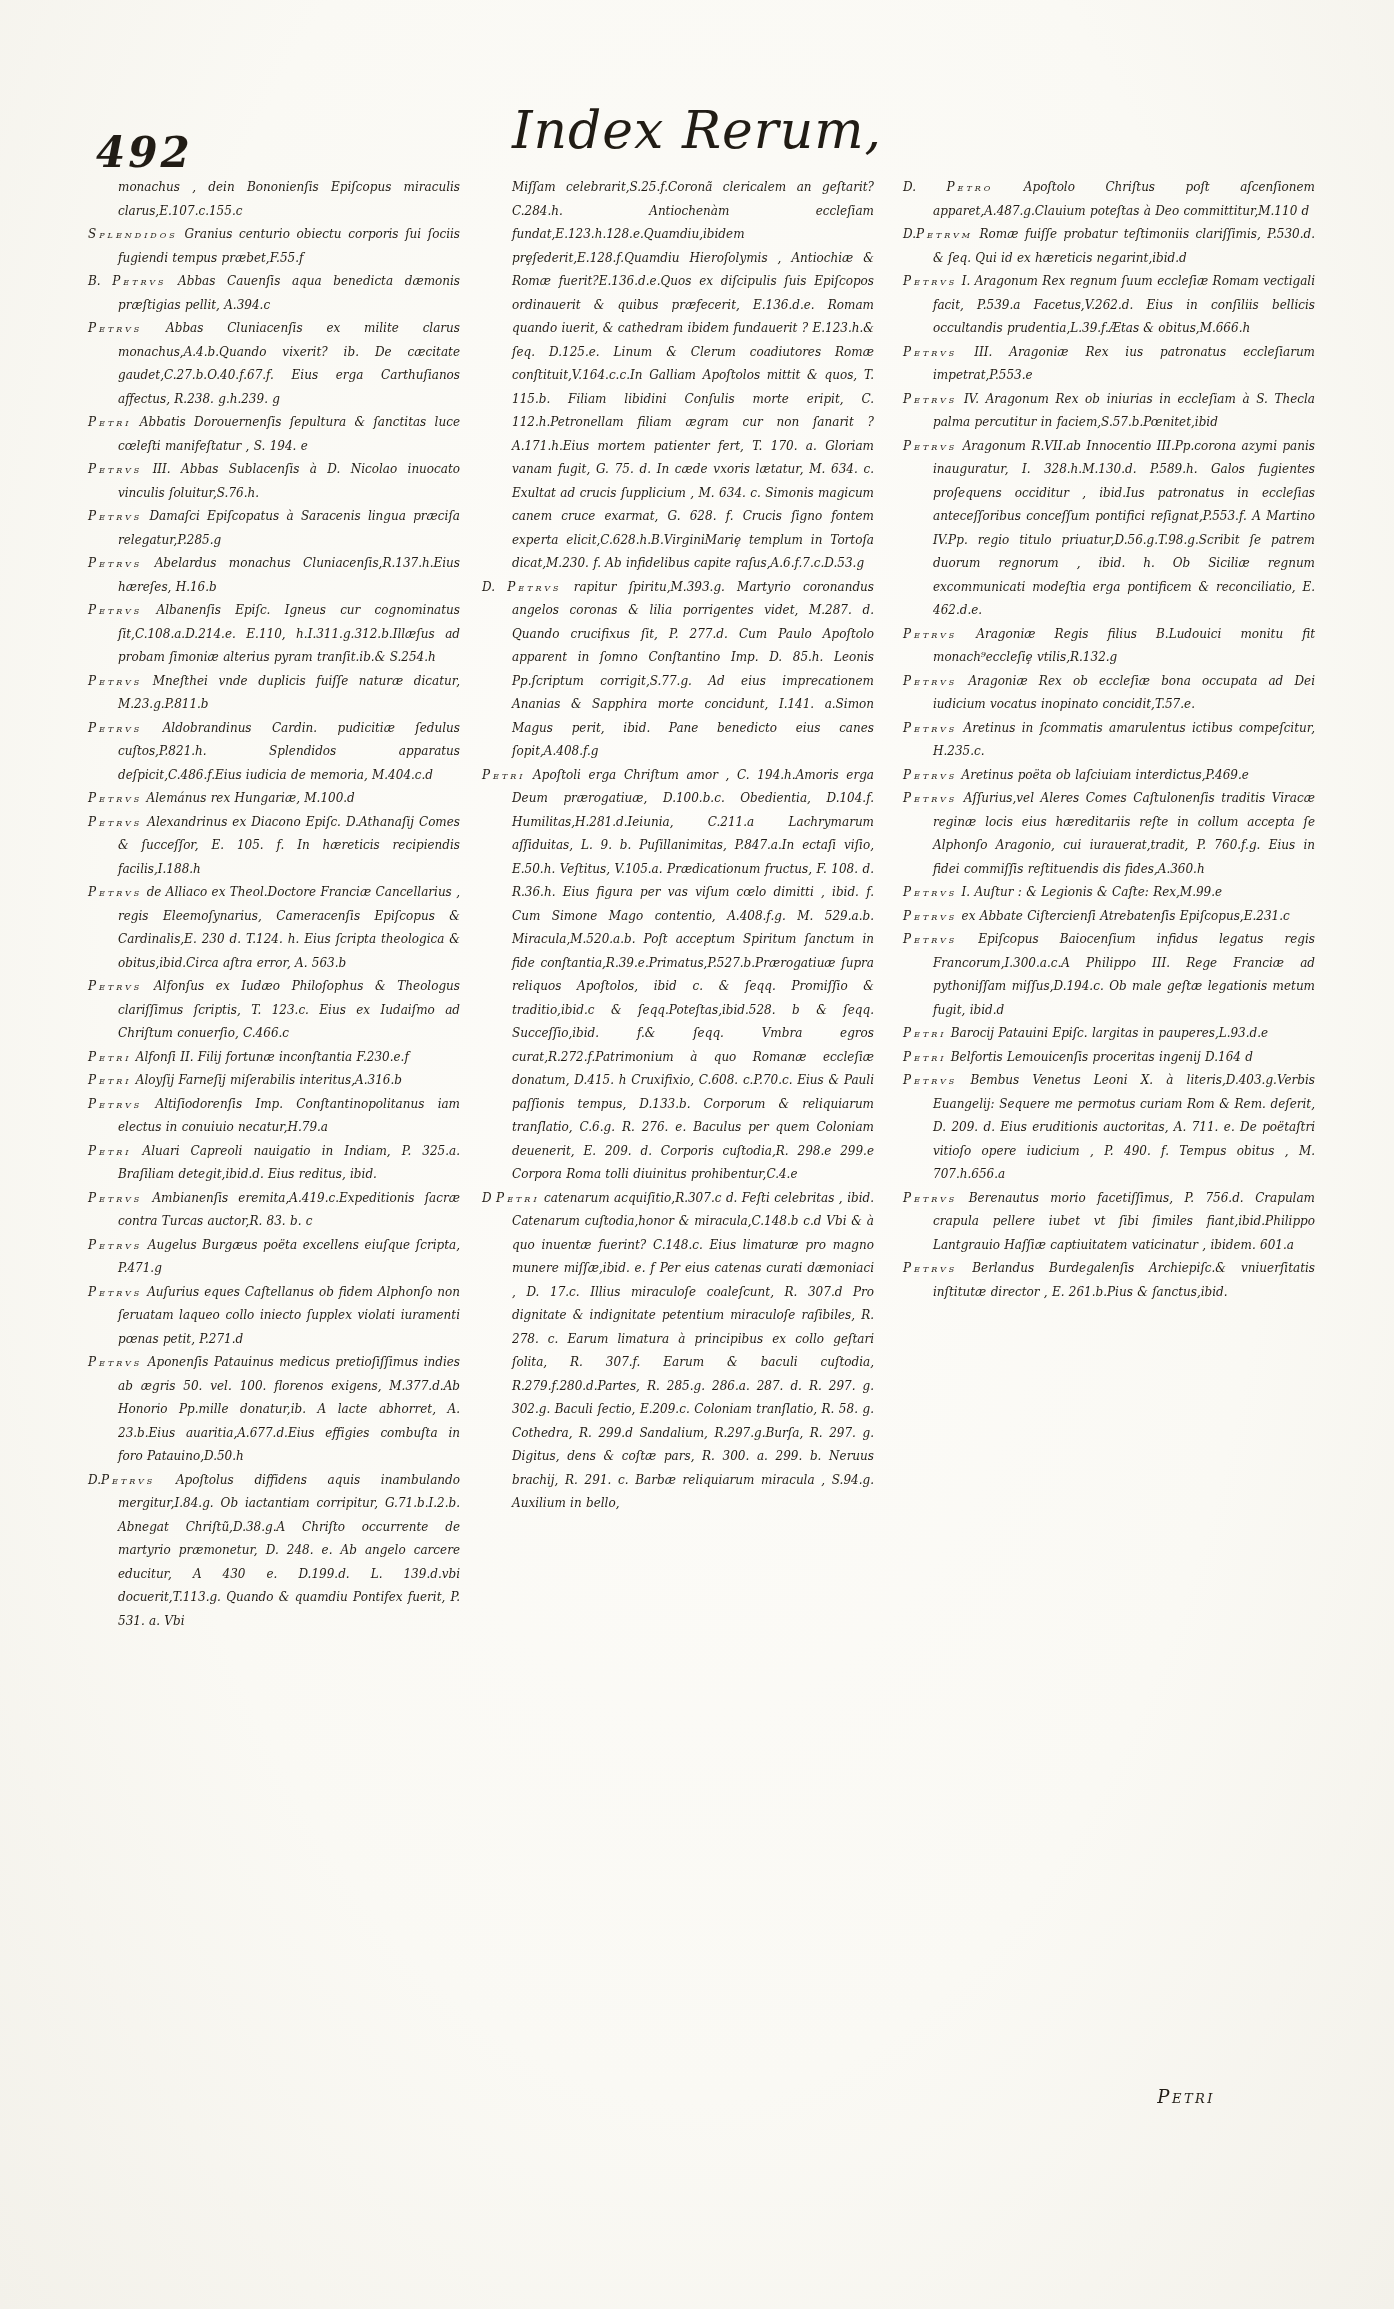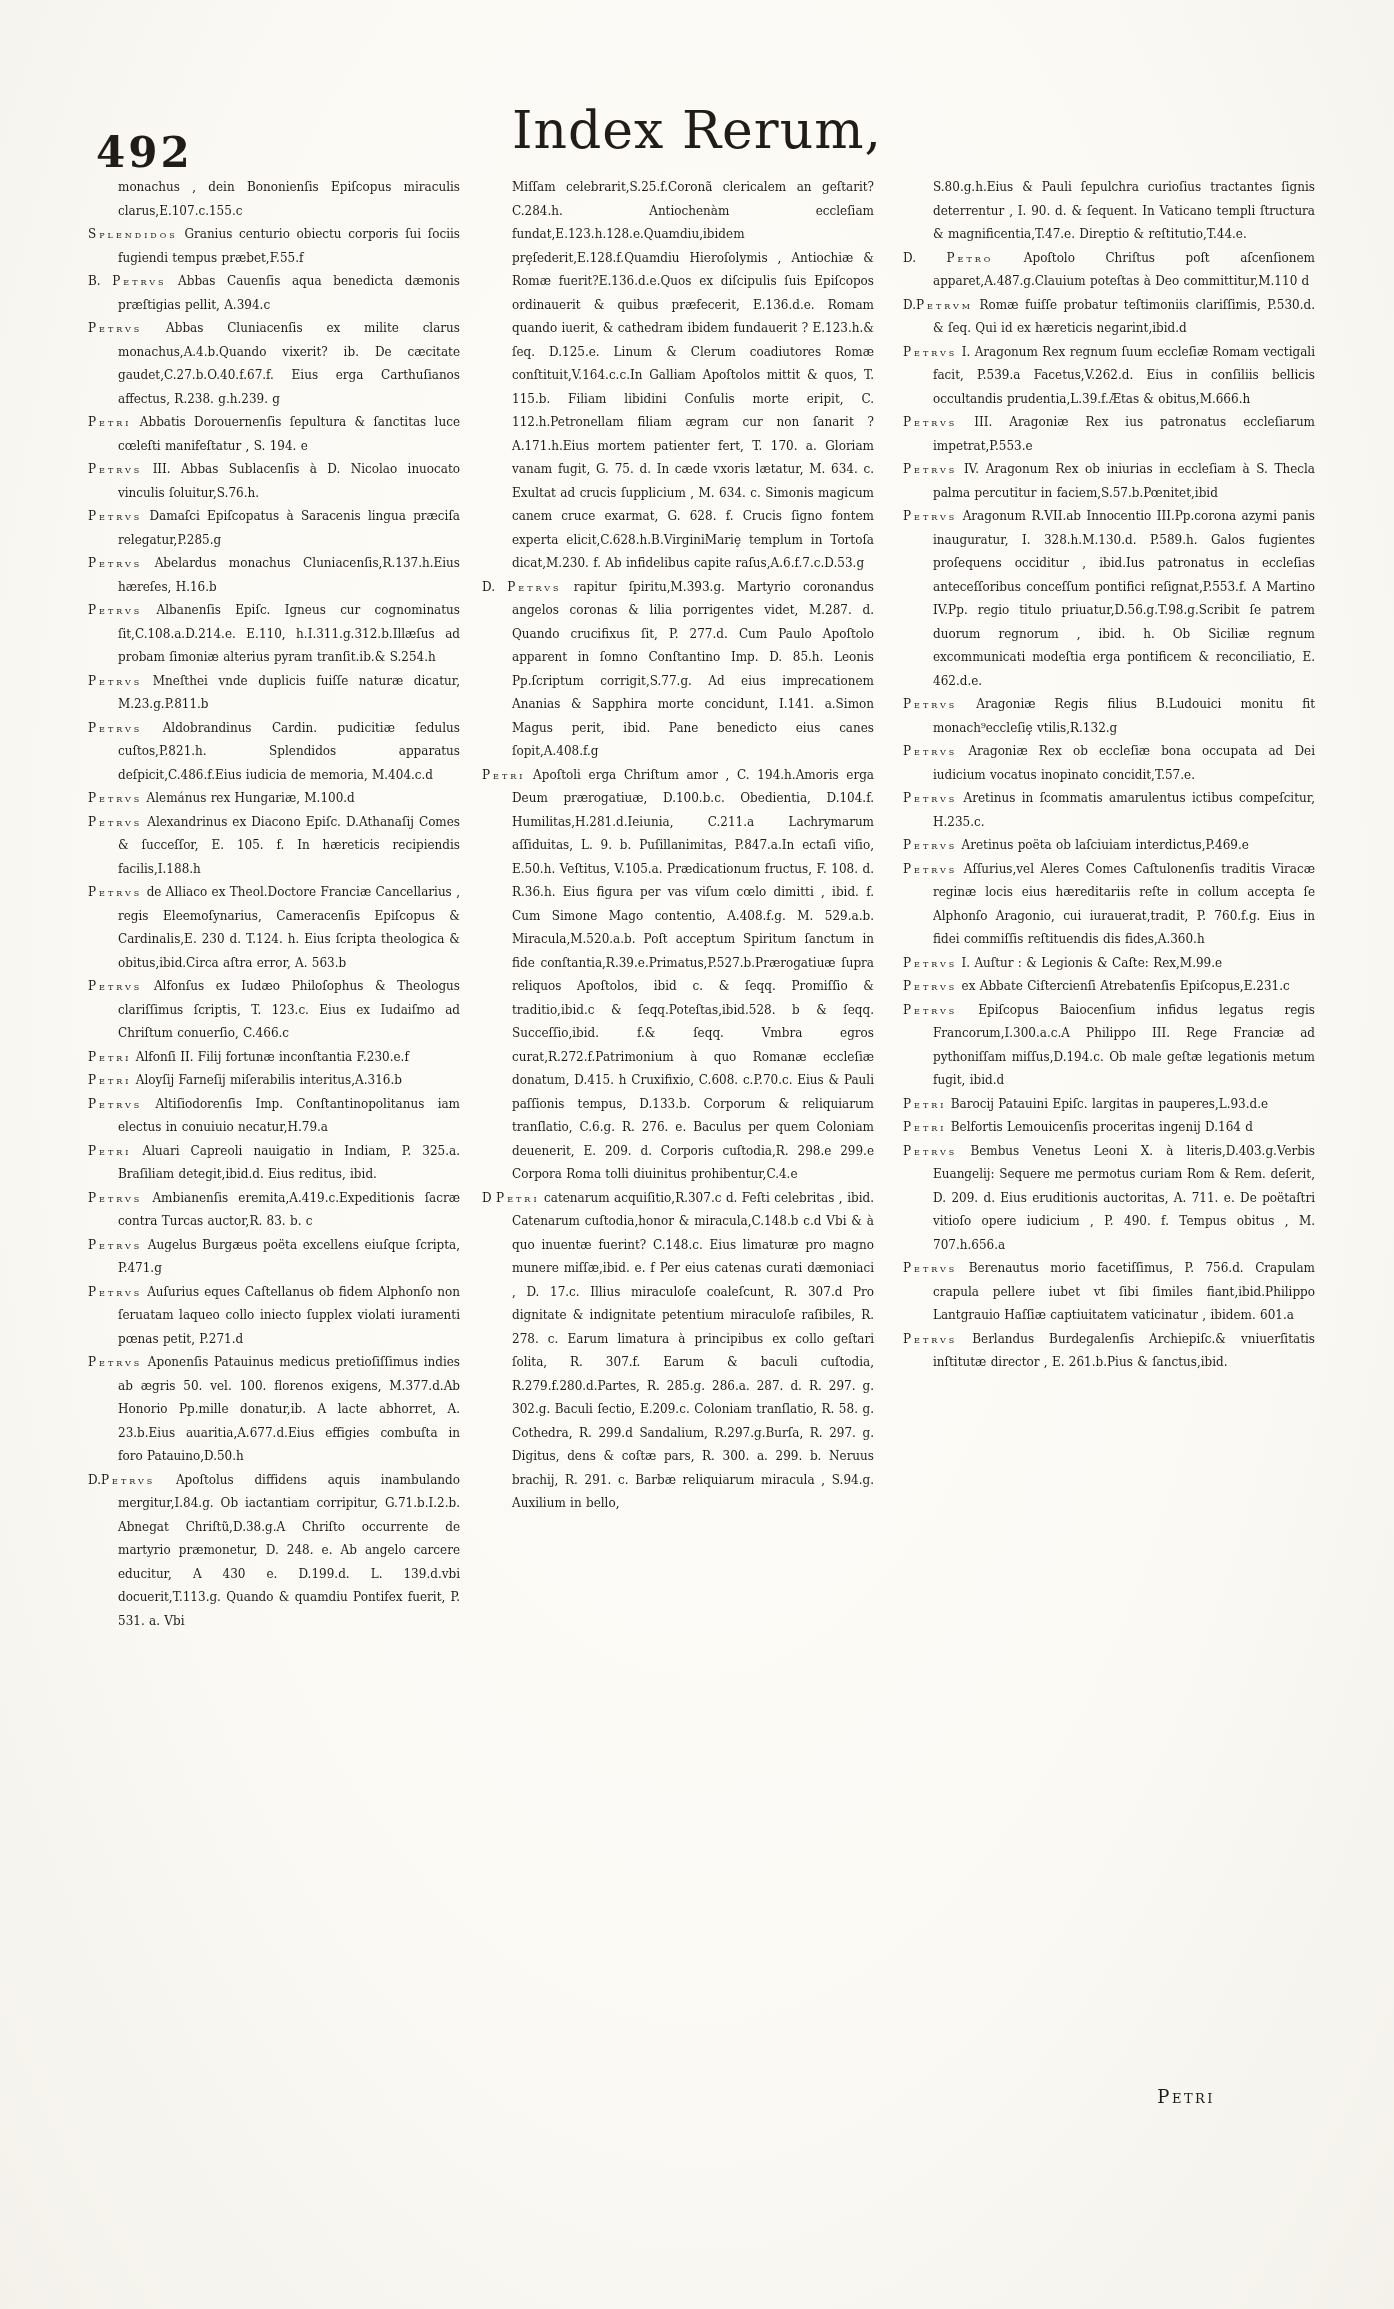--- a/index.html
+++ b/index.html
@@ -5,20 +5,21 @@
   html,body { margin:0; padding:0; background:#e9e7e2; }
   .page {
     position:relative;
     width:1394px; height:2309px;
     margin:0 auto;
     background:#fbfaf6;
     background-image:radial-gradient(ellipse at 50% 40%, #fdfcf9 0%, #faf9f4 60%, #f3f1ea 100%);
     color:#211c15;
     font-family:"DejaVu Serif", serif;
     overflow:hidden;
+    font-style:italic;
   }
   .page-number {
     position:absolute; left:96px; top:128px;
     font-size:42px; font-weight:bold; letter-spacing:3px;
   }
   .title {
     position:absolute; left:0; right:0; top:100px; margin:0;
     text-align:center;
     font-size:52px; font-weight:normal; letter-spacing:1px;
   }
@@ -72,21 +73,20 @@
       <p class="entry"><span class="sc head">Petrvs</span><span> Aponenſis Patauinus medicus pretioſiſſimus indies ab ægris 50. vel. 100. florenos exigens, M.377.d.Ab Honorio Pp.mille donatur,ib. A lacte abhorret, A. 23.b.Eius auaritia,A.677.d.Eius effigies combuſta in foro Patauino,D.50.h</span></p>
       <p class="entry"><span>D.</span><span class="sc head">Petrvs</span><span> Apoſtolus diffidens aquis inambulando mergitur,I.84.g. Ob iactantiam corripitur, G.71.b.I.2.b. Abnegat Chriſtũ,D.38.g.A Chriſto occurrente de martyrio præmonetur, D. 248. e. Ab angelo carcere educitur, A 430 e. D.199.d. L. 139.d.vbi docuerit,T.113.g. Quando &amp; quamdiu Pontifex fuerit, P. 531. a. Vbi</span></p>
     </div>
   <div class="col col-2">
       <p class="entry cont"><span>Miſſam celebrarit,S.25.f.Coronã clericalem an geſtarit? C.284.h. Antiochenàm eccleſiam fundat,E.123.h.128.e.Quamdiu,ibidem prȩſederit,E.128.f.Quamdiu Hieroſolymis , Antiochiæ &amp; Romæ fuerit?E.136.d.e.Quos ex diſcipulis ſuis Epiſcopos ordinauerit &amp; quibus præfecerit, E.136.d.e. Romam quando iuerit, &amp; cathedram ibidem fundauerit ? E.123.h.&amp; ſeq. D.125.e. Linum &amp; Clerum coadiutores Romæ conſtituit,V.164.c.c.In Galliam Apoſtolos mittit &amp; quos, T. 115.b. Filiam libidini Conſulis morte eripit, C. 112.h.Petronellam filiam ægram cur non ſanarit ? A.171.h.Eius mortem patienter fert, T. 170. a. Gloriam vanam fugit, G. 75. d. In cæde vxoris lætatur, M. 634. c. Exultat ad crucis ſupplicium , M. 634. c. Simonis magicum canem cruce exarmat, G. 628. f. Crucis ſigno fontem experta elicit,C.628.h.B.VirginiMariȩ templum in Tortoſa dicat,M.230. f. Ab infidelibus capite raſus,A.6.f.7.c.D.53.g</span></p>
       <p class="entry"><span>D. </span><span class="sc head">Petrvs</span><span> rapitur ſpiritu,M.393.g. Martyrio coronandus angelos coronas &amp; lilia porrigentes videt, M.287. d. Quando crucifixus ſit, P. 277.d. Cum Paulo Apoſtolo apparent in ſomno Conſtantino Imp. D. 85.h. Leonis Pp.ſcriptum corrigit,S.77.g. Ad eius imprecationem Ananias &amp; Sapphira morte concidunt, I.141. a.Simon Magus perit, ibid. Pane benedicto eius canes ſopit,A.408.f.g</span></p>
       <p class="entry"><span class="sc head">Petri</span><span> Apoſtoli erga Chriſtum amor , C. 194.h.Amoris erga Deum prærogatiuæ, D.100.b.c. Obedientia, D.104.f. Humilitas,H.281.d.Ieiunia, C.211.a Lachrymarum aſſiduitas, L. 9. b. Puſillanimitas, P.847.a.In ectaſi viſio, E.50.h. Veſtitus, V.105.a. Prædicationum fructus, F. 108. d. R.36.h. Eius figura per vas viſum cœlo dimitti , ibid. f. Cum Simone Mago contentio, A.408.f.g. M. 529.a.b. Miracula,M.520.a.b. Poſt acceptum Spiritum ſanctum in fide conſtantia,R.39.e.Primatus,P.527.b.Prærogatiuæ ſupra reliquos Apoſtolos, ibid c. &amp; ſeqq. Promiſſio &amp; traditio,ibid.c &amp; ſeqq.Poteſtas,ibid.528. b &amp; ſeqq. Succeſſio,ibid. f.&amp; ſeqq. Vmbra egros curat,R.272.f.Patrimonium à quo Romanæ eccleſiæ donatum, D.415. h Cruxifixio, C.608. c.P.70.c. Eius &amp; Pauli paſſionis tempus, D.133.b. Corporum &amp; reliquiarum tranſlatio, C.6.g. R. 276. e. Baculus per quem Coloniam deuenerit, E. 209. d. Corporis cuſtodia,R. 298.e 299.e Corpora Roma tolli diuinitus prohibentur,C.4.e</span></p>
       <p class="entry"><span>D </span><span class="sc head">Petri</span><span> catenarum acquiſitio,R.307.c d. Feſti celebritas , ibid. Catenarum cuſtodia,honor &amp; miracula,C.148.b c.d Vbi &amp; à quo inuentæ fuerint? C.148.c. Eius limaturæ pro magno munere miſſæ,ibid. e. f Per eius catenas curati dæmoniaci , D. 17.c. Illius miraculoſe coaleſcunt, R. 307.d Pro dignitate &amp; indignitate petentium miraculoſe raſibiles, R. 278. c. Earum limatura à principibus ex collo geſtari ſolita, R. 307.f. Earum &amp; baculi cuſtodia, R.279.f.280.d.Partes, R. 285.g. 286.a. 287. d. R. 297. g. 302.g. Baculi ſectio, E.209.c. Coloniam tranſlatio, R. 58. g. Cothedra, R. 299.d Sandalium, R.297.g.Burſa, R. 297. g. Digitus, dens &amp; coſtæ pars, R. 300. a. 299. b. Neruus brachij, R. 291. c. Barbæ reliquiarum miracula , S.94.g. Auxilium in bello,</span></p>
     </div>
   <div class="col col-3">
-      <p class="entry cont"><span>S.80.g.h.Eius &amp; Pauli ſepulchra curioſius tractantes ſignis deterrentur , I. 90. d. &amp; ſequent. In Vaticano templi ſtructura &amp; magnificentia,T.47.e. Direptio &amp; reſtitutio,T.44.e.</span></p>
       <p class="entry"><span>D. </span><span class="sc head">Petro</span><span> Apoſtolo Chriſtus poſt aſcenſionem apparet,A.487.g.Clauium poteſtas à Deo committitur,M.110 d</span></p>
       <p class="entry"><span>D.</span><span class="sc head">Petrvm</span><span> Romæ fuiſſe probatur teſtimoniis clariſſimis, P.530.d. &amp; ſeq. Qui id ex hæreticis negarint,ibid.d</span></p>
       <p class="entry"><span class="sc head">Petrvs</span><span> I. Aragonum Rex regnum ſuum eccleſiæ Romam vectigali facit, P.539.a Facetus,V.262.d. Eius in conſiliis bellicis occultandis prudentia,L.39.f.Ætas &amp; obitus,M.666.h</span></p>
       <p class="entry"><span class="sc head">Petrvs</span><span> III. Aragoniæ Rex ius patronatus eccleſiarum impetrat,P.553.e</span></p>
       <p class="entry"><span class="sc head">Petrvs</span><span> IV. Aragonum Rex ob iniurias in eccleſiam à S. Thecla palma percutitur in faciem,S.57.b.Pœnitet,ibid</span></p>
       <p class="entry"><span class="sc head">Petrvs</span><span> Aragonum R.VII.ab Innocentio III.Pp.corona azymi panis inauguratur, I. 328.h.M.130.d. P.589.h. Galos fugientes proſequens occiditur , ibid.Ius patronatus in eccleſias anteceſſoribus conceſſum pontifici reſignat,P.553.f. A Martino IV.Pp. regio titulo priuatur,D.56.g.T.98.g.Scribit ſe patrem duorum regnorum , ibid. h. Ob Siciliæ regnum excommunicati modeſtia erga pontificem &amp; reconciliatio, E. 462.d.e.</span></p>
       <p class="entry"><span class="sc head">Petrvs</span><span> Aragoniæ Regis filius B.Ludouici monitu fit monach⁹eccleſiȩ vtilis,R.132.g</span></p>
       <p class="entry"><span class="sc head">Petrvs</span><span> Aragoniæ Rex ob eccleſiæ bona occupata ad Dei iudicium vocatus inopinato concidit,T.57.e.</span></p>
       <p class="entry"><span class="sc head">Petrvs</span><span> Aretinus in ſcommatis amarulentus ictibus compeſcitur, H.235.c.</span></p>
       <p class="entry"><span class="sc head">Petrvs</span><span> Aretinus poëta ob laſciuiam interdictus,P.469.e</span></p>

